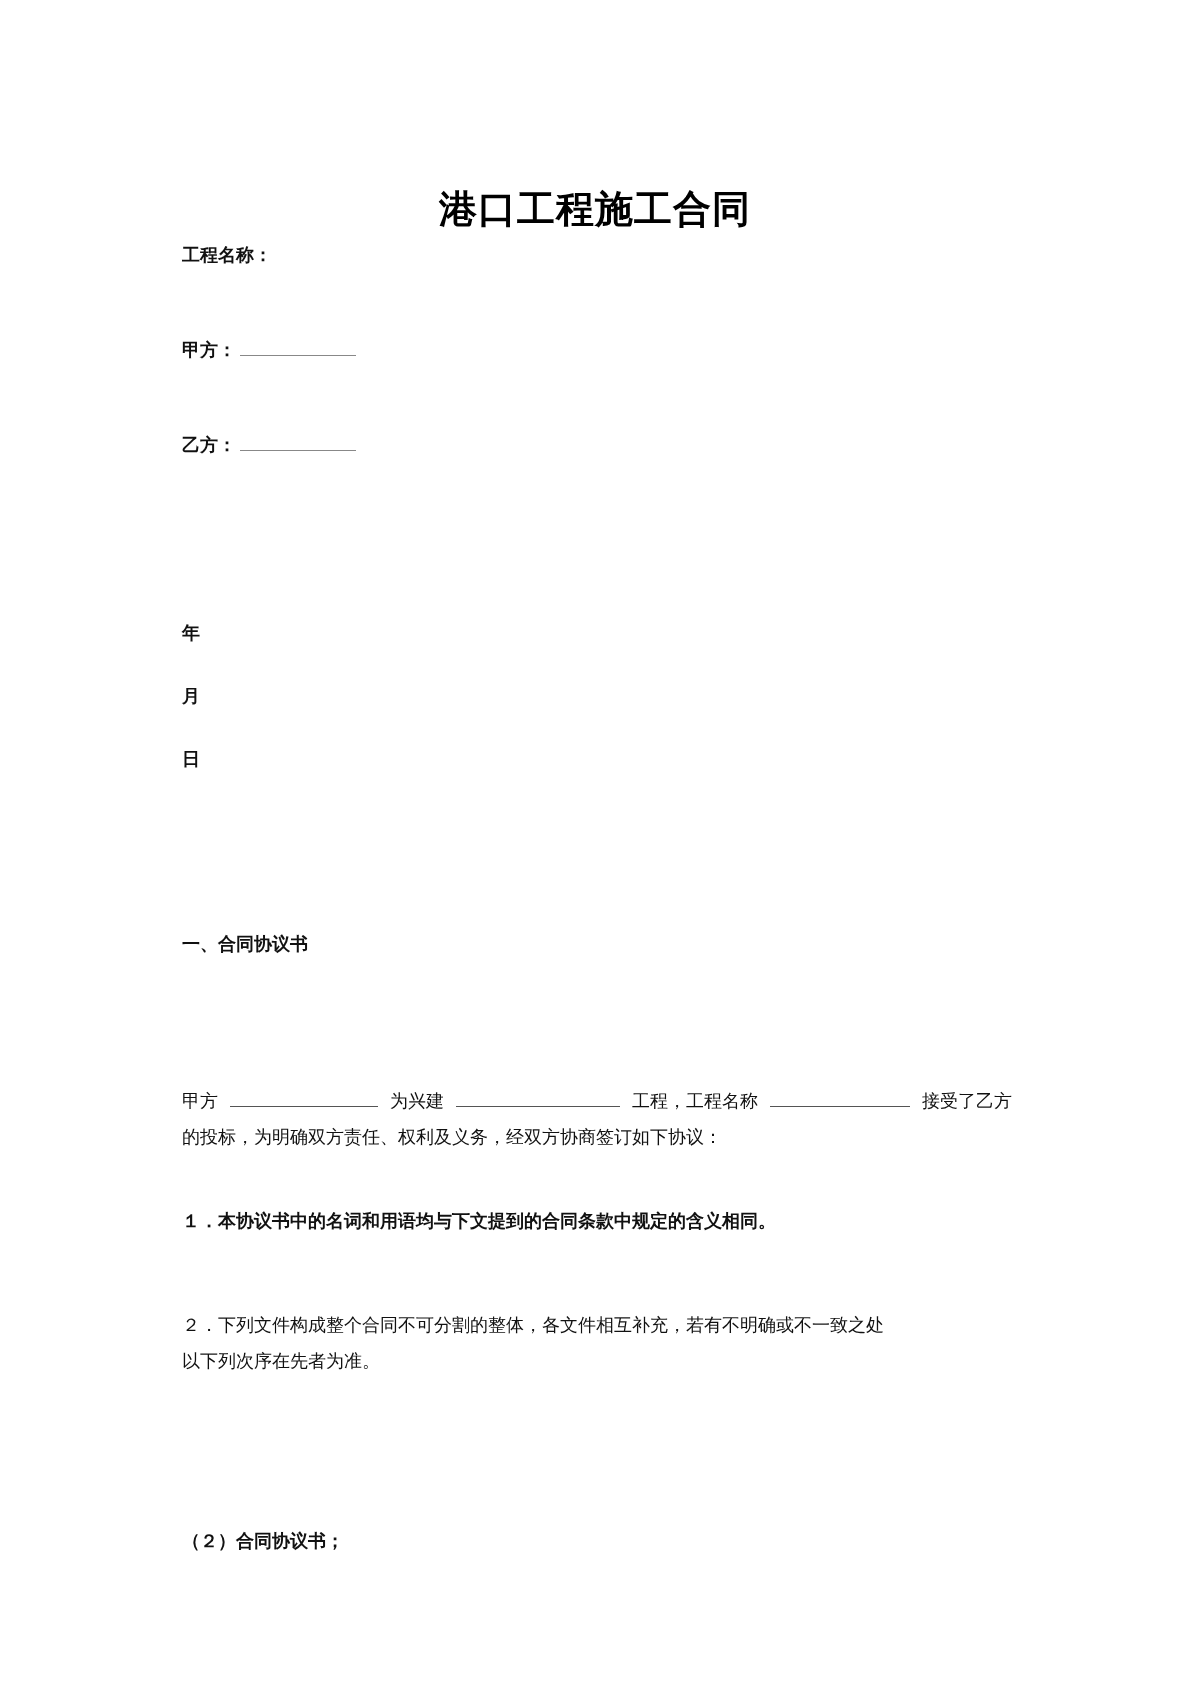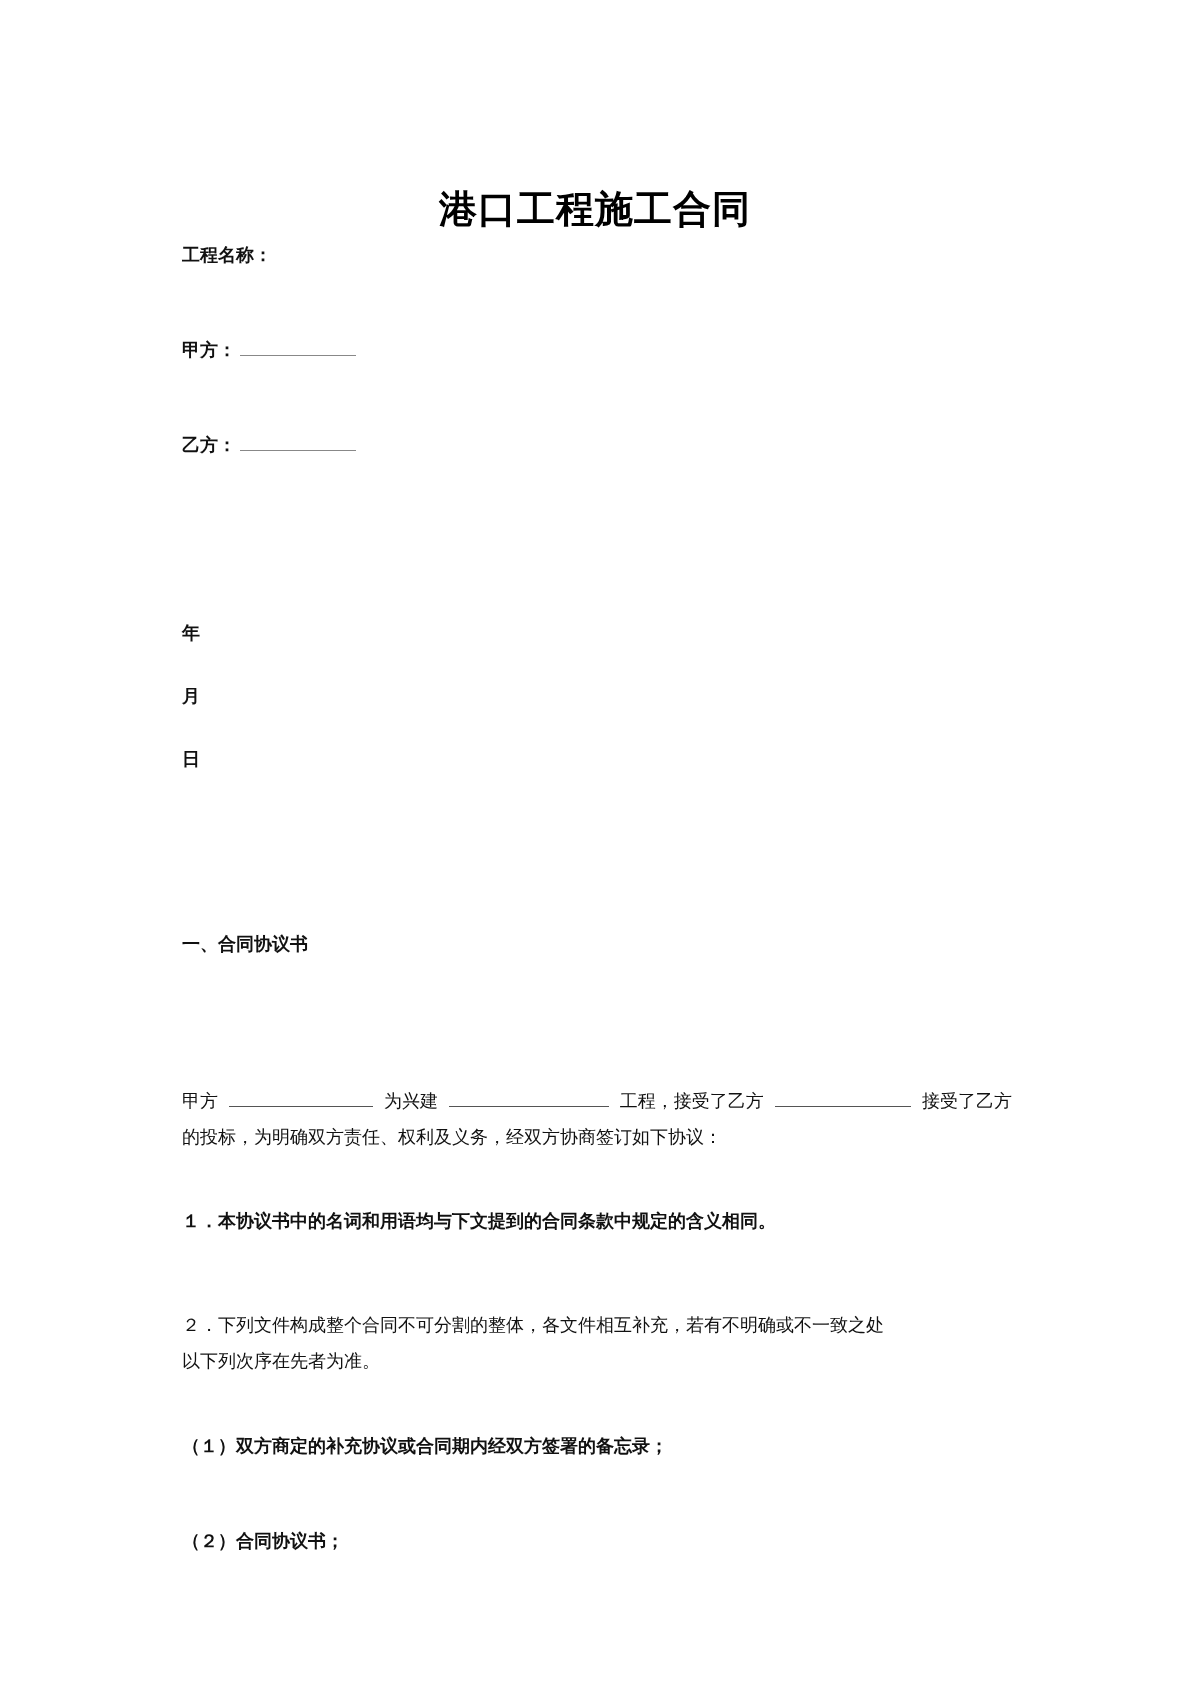--- a/index.html
+++ b/index.html
@@ -100,31 +100,30 @@
   <div class="line" style="top:730px;">日</div>
 
   <div class="line" style="top:915px;">一、合同协议书</div>
 
   <div class="para" style="top:1066px;">
     <span class="row justify">
       <span>甲方</span>
       <span class="blank" style="width:148px;"></span>
       <span>为兴建</span>
       <span class="blank" style="width:164px;"></span>
-      <span>工程，接受了乙方</span>
+      <span>工程，工程名称</span>
       <span class="blank" style="width:140px;"></span>
       <span>接受了乙方</span>
     </span>
     <span class="row">的投标，为明确双方责任、权利及义务，经双方协商签订如下协议：</span>
   </div>
 
   <div class="line" style="top:1192px;">１．本协议书中的名词和用语均与下文提到的合同条款中规定的含义相同。</div>
 
   <div class="para" style="top:1290px;">
     <span class="row">２．下列文件构成整个合同不可分割的整体，各文件相互补充，若有不明确或不一致之处</span>
     <span class="row">以下列次序在先者为准。</span>
   </div>
 
-  <div class="line" style="top:1417px;">（１）双方商定的补充协议或合同期内经双方签署的备忘录；</div>
 
   <div class="line" style="top:1512px;">（２）合同协议书；</div>
 
 </div>
 
 </body></html>

